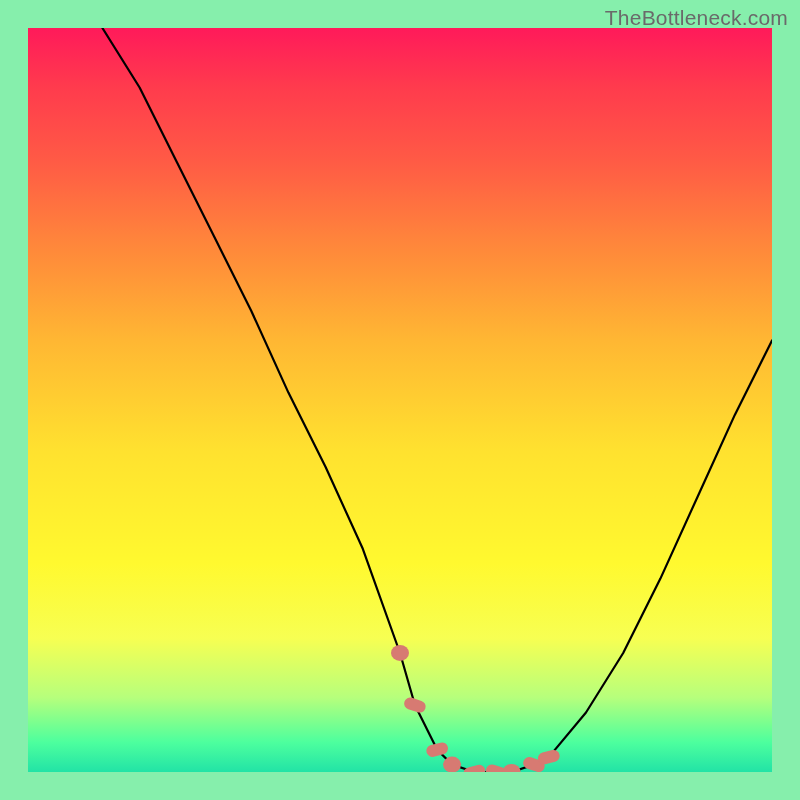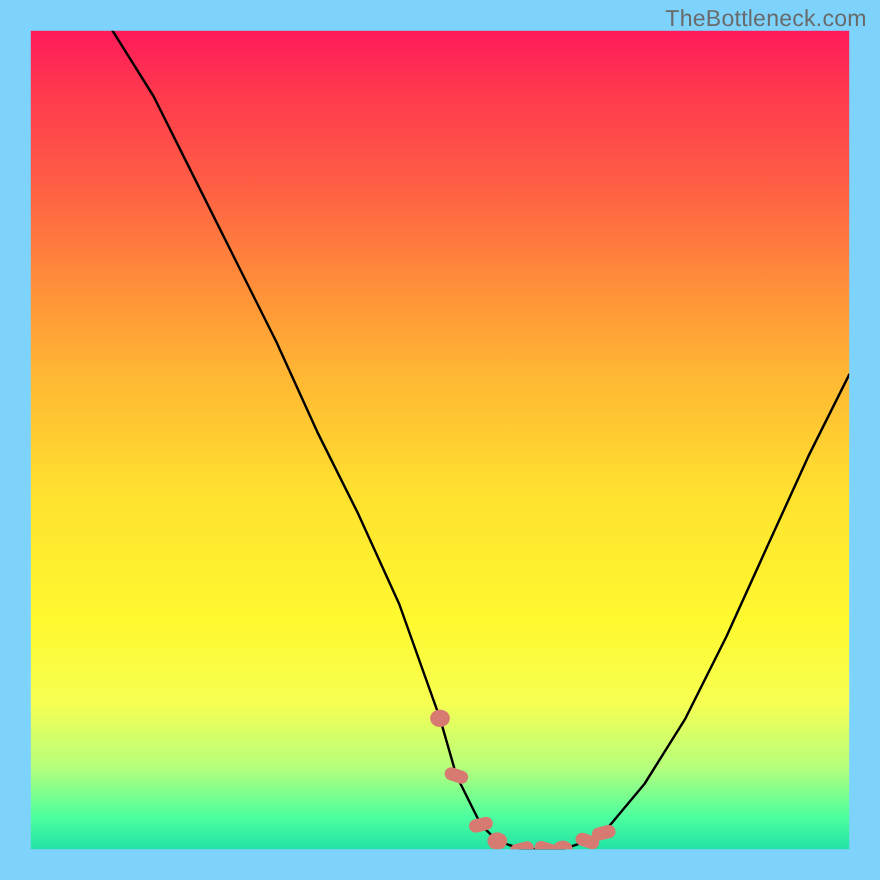--- a/index.html
+++ b/index.html
@@ -8,21 +8,21 @@
     width: 800px;
     height: 800px;
     background: #000;
     overflow: hidden;
     font-family: Arial, Helvetica, sans-serif;
   }
   .frame {
     position: absolute;
     left: 0; top: 0;
     width: 800px; height: 800px;
-    background: #7dd3fc;
+    background: #86efac;
   }
   .plot {
     position: absolute;
     left: 28px;
     top: 28px;
     width: 744px;
     height: 744px;
     background: linear-gradient(to bottom,
       #ff1a5a 0%,
       #ff3b4d 8%,

